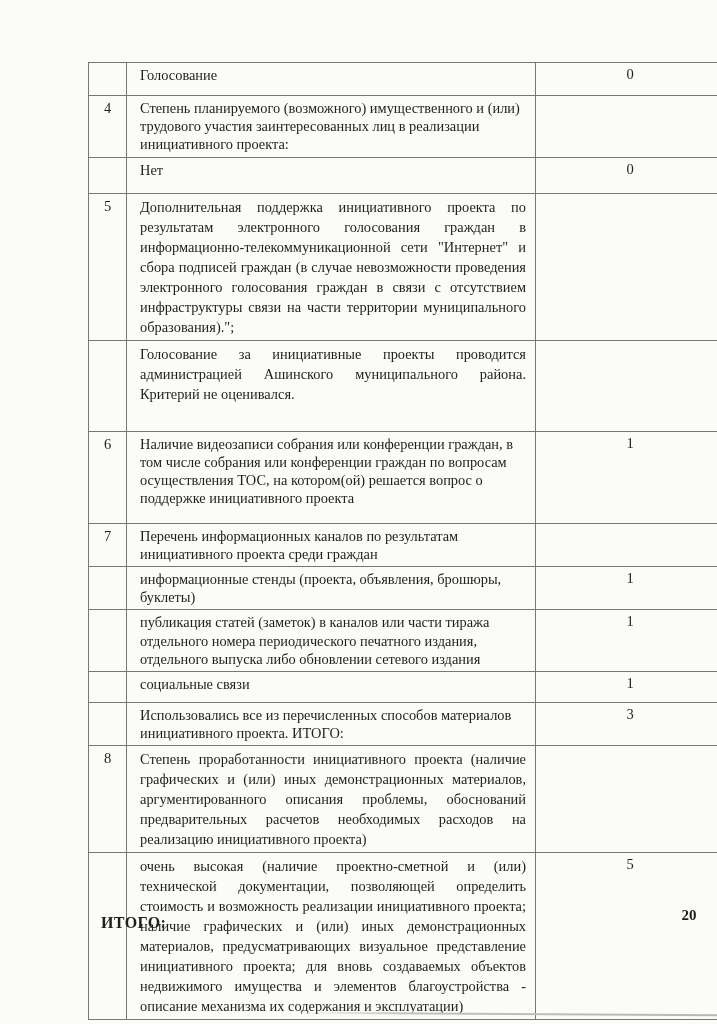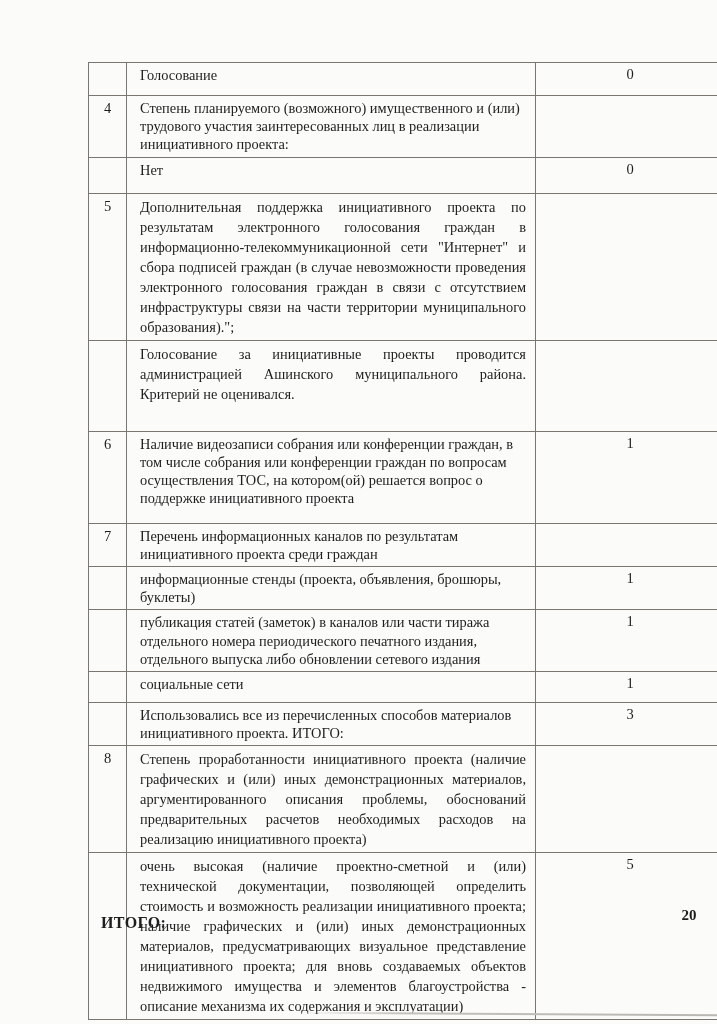--- a/index.html
+++ b/index.html
@@ -102,21 +102,21 @@
         <td class="txt">информационные стенды (проекта, объявления, брошюры, буклеты)</td>
         <td class="score">1</td>
       </tr>
       <tr>
         <td class="num"></td>
         <td class="txt">публикация статей (заметок) в каналов или части тиража отдельного номера периодического печатного издания, отдельного выпуска либо обновлении сетевого издания</td>
         <td class="score">1</td>
       </tr>
       <tr>
         <td class="num"></td>
-        <td class="txt">социальные сети</td>
+        <td class="txt">социальные связи</td>
         <td class="score">1</td>
       </tr>
       <tr>
         <td class="num"></td>
         <td class="txt">Использовались все из перечисленных способов материалов инициативного проекта. ИТОГО:</td>
         <td class="score">3</td>
       </tr>
       <tr class="just">
         <td class="num">8</td>
         <td class="txt">Степень проработанности инициативного проекта (наличие графических и (или) иных демонстрационных материалов, аргументированного описания проблемы, обоснований предварительных расчетов необходимых расходов на реализацию инициативного проекта)</td>

